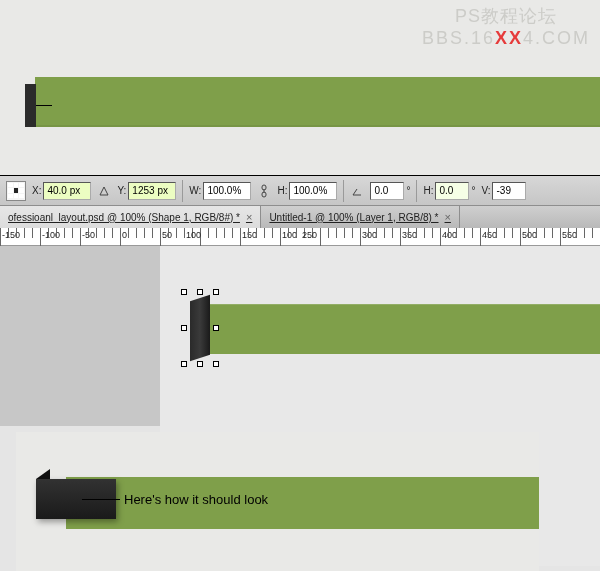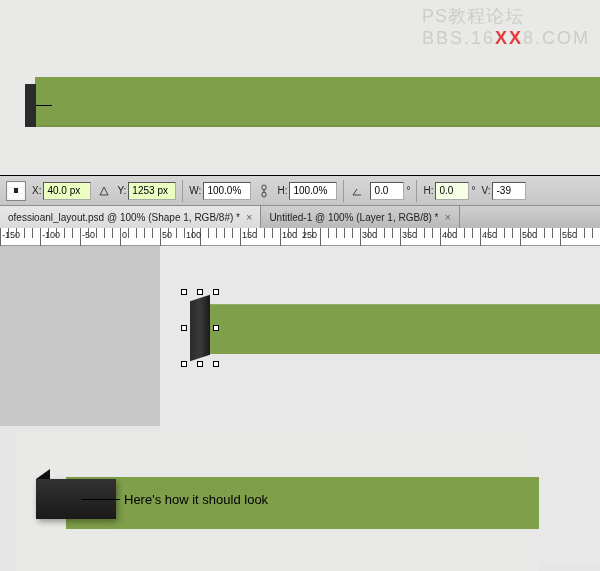--- a/index.html
+++ b/index.html
@@ -15,21 +15,21 @@
 
   
   .panel1 {
     position: absolute;
     left: 0; top: 0; width: 600px; height: 175px;
     background: #e9e9e7;
   }
   .watermark {
     position: absolute;
     right: 10px; top: 4px;
-    text-align: left;
+    text-align: center;
     font-family: "SimHei", "Microsoft YaHei", sans-serif;
   }
   .wm-line1 { color: #ccccc8; font-size: 18px; letter-spacing: 1px; }
   .wm-line2 { color: #ccccc8; font-size: 18px; letter-spacing: 2px; }
   .wm-xx { color: #e63b3b; font-weight: bold; }
   .bar1 {
     position: absolute;
     left: 35px; top: 77px; right: 0; height: 50px;
     background: #7f9f4a;
     box-shadow: inset 0 -2px 0 rgba(0,0,0,0.06);
@@ -107,20 +107,21 @@
     color: #555;
   }
   
   .tabs {
     position: absolute;
     left: 0; top: 30px; width: 100%; height: 22px;
     background: linear-gradient(#cfcfcf, #b9b9b9);
     display: flex; align-items: stretch;
     font-size: 10px;
     color: #222;
+    text-decoration: underline;
   }
   .tab {
     padding: 0 8px;
     display: flex; align-items: center; gap: 6px;
     border-right: 1px solid #8e8e8e;
   }
   .tab.active {
     background: linear-gradient(#e6e6e6, #dcdcdc);
   }
   .tab .close { color: #666; font-size: 11px; }
@@ -225,21 +226,21 @@
     font-size: 13px; color: #000;
   }
 </style>
 </head>
 <body>
 
 <div class="panel1">
   <div class="watermark">
     <div class="wm-line1">PS教程论坛</div>
     <div class="wm-line2">
-      <span>BBS.16</span><span class="wm-xx">XX</span><span>8.COM</span>
+      <span>BBS.16</span><span class="wm-xx">XX</span><span>4.COM</span>
     </div>
   </div>
   <div class="bar1"></div>
   <div class="tab1"></div>
   <div class="callout1-line"></div>
 </div>
 
 <div class="ps">
 
   <div class="optbar">

